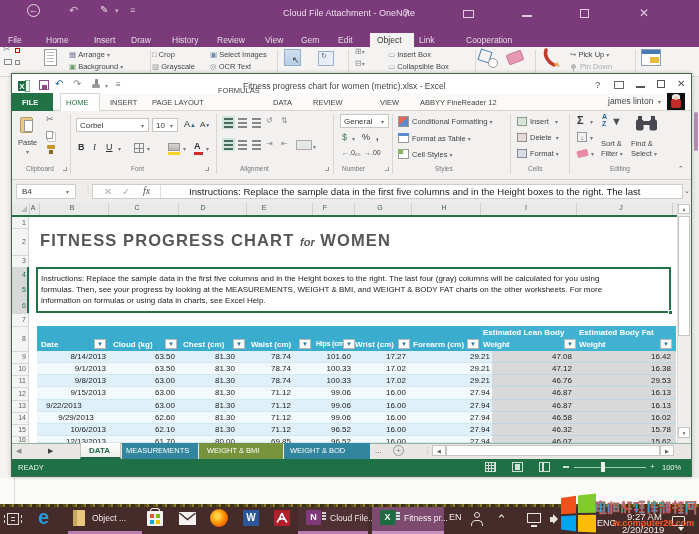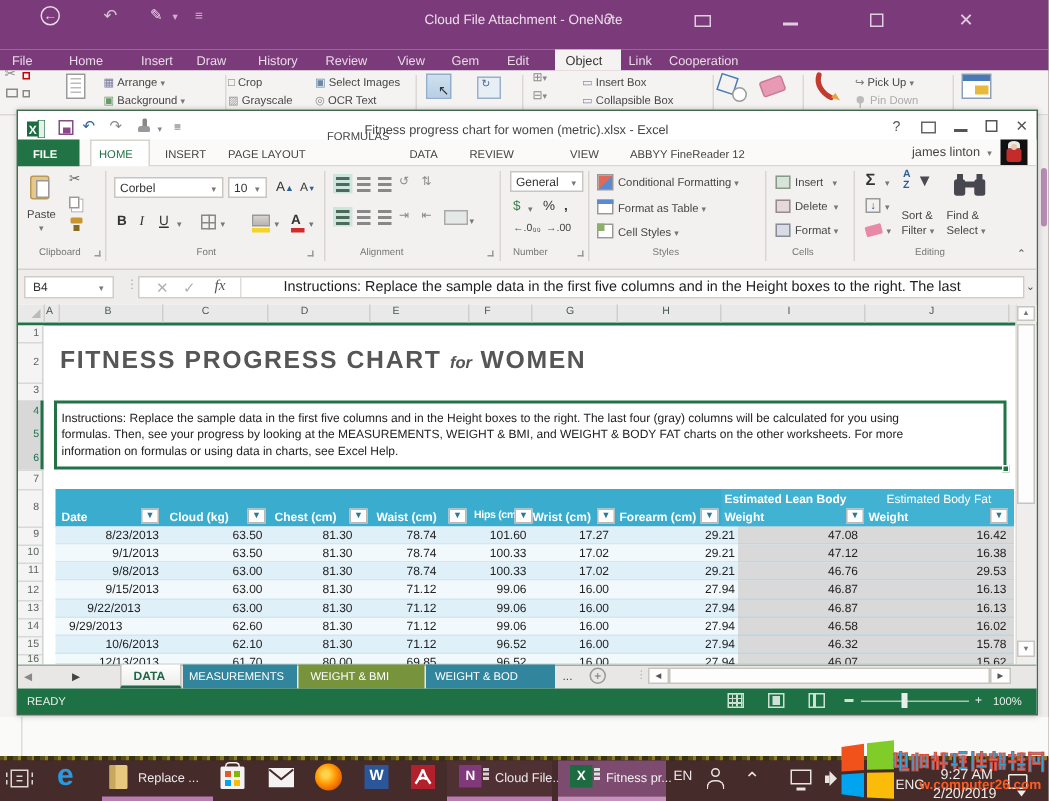--- a/index.html
+++ b/index.html
@@ -25,21 +25,21 @@
 <div class="ab tx" style="left:8px;top:35px;color:#e9dbe7;font-size:8.5px">File</div>
 <div class="ab tx" style="left:46px;top:35px;color:#e9dbe7;font-size:8.5px">Home</div>
 <div class="ab tx" style="left:94px;top:35px;color:#e9dbe7;font-size:8.5px">Insert</div>
 <div class="ab tx" style="left:131px;top:35px;color:#e9dbe7;font-size:8.5px">Draw</div>
 <div class="ab tx" style="left:172px;top:35px;color:#e9dbe7;font-size:8.5px">History</div>
 <div class="ab tx" style="left:217px;top:35px;color:#e9dbe7;font-size:8.5px">Review</div>
 <div class="ab tx" style="left:265px;top:35px;color:#e9dbe7;font-size:8.5px">View</div>
 <div class="ab tx" style="left:301px;top:35px;color:#e9dbe7;font-size:8.5px">Gem</div>
 <div class="ab tx" style="left:338px;top:35px;color:#e9dbe7;font-size:8.5px">Edit</div>
 <div class="ab tx" style="left:419px;top:35px;color:#e9dbe7;font-size:8.5px">Link</div>
-<div class="ab tx" style="left:446px;top:35px;color:#e9dbe7;font-size:8.5px">Cooperation</div>
+<div class="ab tx" style="left:466px;top:35px;color:#e9dbe7;font-size:8.5px">Cooperation</div>
 <div class="ab" style="left:370px;top:33px;width:44px;height:14px;background:#f5f3f2"></div>
 <div class="ab tx" style="left:377px;top:35px;color:#333;font-size:8.5px">Object</div>
 <div class="ab" style="left:0;top:47px;width:699px;height:30px;background:#f5f3f2;border-bottom:1px solid #dcd8d5"></div>
 <div class="ab" style="left:150px;top:50px;width:1px;height:24px;background:#dcd8d5"></div>
 <div class="ab" style="left:277px;top:50px;width:1px;height:24px;background:#dcd8d5"></div>
 <div class="ab" style="left:348px;top:50px;width:1px;height:24px;background:#dcd8d5"></div>
 <div class="ab" style="left:475px;top:50px;width:1px;height:24px;background:#dcd8d5"></div>
 <div class="ab" style="left:535px;top:50px;width:1px;height:24px;background:#dcd8d5"></div>
 <div class="ab" style="left:635px;top:50px;width:1px;height:24px;background:#dcd8d5"></div>
 <div class="ab tx" style="left:3px;top:44px;color:#8a8a8a;font-size:9px">✂</div>
@@ -313,26 +313,26 @@
 <div class="ab" style="left:299px;top:339px;width:12px;height:10px;background:#fdfdfd;border:1px solid #b8b8b8;color:#2a7a96;font-size:6px;text-align:center;line-height:9px">▼</div>
 <div class="ab tx" style="left:316px;top:340px;color:#fff;font-size:7px;font-weight:bold;letter-spacing:-0.2px">Hips (cm)</div>
 <div class="ab" style="left:343px;top:339px;width:12px;height:10px;background:#fdfdfd;border:1px solid #b8b8b8;color:#2a7a96;font-size:6px;text-align:center;line-height:9px">▼</div>
 <div class="ab tx" style="left:355px;top:340px;color:#fff;font-size:8px;font-weight:bold">Wrist (cm)</div>
 <div class="ab" style="left:398px;top:339px;width:12px;height:10px;background:#fdfdfd;border:1px solid #b8b8b8;color:#2a7a96;font-size:6px;text-align:center;line-height:9px">▼</div>
 <div class="ab tx" style="left:413px;top:340px;color:#fff;font-size:8px;font-weight:bold">Forearm (cm)</div>
 <div class="ab" style="left:467px;top:339px;width:12px;height:10px;background:#fdfdfd;border:1px solid #b8b8b8;color:#2a7a96;font-size:6px;text-align:center;line-height:9px">▼</div>
 <div class="ab tx" style="left:483px;top:328px;color:#fff;font-size:8px;font-weight:bold">Estimated Lean Body</div>
 <div class="ab tx" style="left:483px;top:340px;color:#fff;font-size:8px;font-weight:bold">Weight</div>
 <div class="ab" style="left:564px;top:339px;width:12px;height:10px;background:#fdfdfd;border:1px solid #b8b8b8;color:#2a7a96;font-size:6px;text-align:center;line-height:9px">▼</div>
-<div class="ab tx" style="left:591px;top:328px;color:#fff;font-size:8px;font-weight:normal">Estimated Body Fat</div>
+<div class="ab tx" style="left:579px;top:328px;color:#fff;font-size:8px;font-weight:bold">Estimated Body Fat</div>
 <div class="ab tx" style="left:579px;top:340px;color:#fff;font-size:8px;font-weight:bold">Weight</div>
 <div class="ab" style="left:660px;top:339px;width:12px;height:10px;background:#fdfdfd;border:1px solid #b8b8b8;color:#2a7a96;font-size:6px;text-align:center;line-height:9px">▼</div>
 <div class="ab" style="left:37px;top:351px;width:455px;height:12px;background:#dff0f8;border-bottom:1px solid #cfe8f2"></div>
 <div class="ab" style="left:492px;top:351px;width:184px;height:12px;background:#d9d9d9;border-bottom:1px solid #b9d8e5"></div>
-<div class="ab tx" style="left:46px;top:352px;width:60px;text-align:right;color:#222;font-size:8px">8/23/2013</div>
+<div class="ab tx" style="left:46px;top:352px;width:60px;text-align:right;color:#222;font-size:8px">8/14/2013</div>
 <div class="ab tx" style="left:115px;top:352px;width:60px;text-align:right;color:#222;font-size:8px">63.50</div>
 <div class="ab tx" style="left:175px;top:352px;width:60px;text-align:right;color:#222;font-size:8px">81.30</div>
 <div class="ab tx" style="left:231px;top:352px;width:60px;text-align:right;color:#222;font-size:8px">78.74</div>
 <div class="ab tx" style="left:291px;top:352px;width:60px;text-align:right;color:#222;font-size:8px">101.60</div>
 <div class="ab tx" style="left:346px;top:352px;width:60px;text-align:right;color:#222;font-size:8px">17.27</div>
 <div class="ab tx" style="left:430px;top:352px;width:60px;text-align:right;color:#222;font-size:8px">29.21</div>
 <div class="ab tx" style="left:512px;top:352px;width:60px;text-align:right;color:#222;font-size:8px">47.08</div>
 <div class="ab tx" style="left:611px;top:352px;width:60px;text-align:right;color:#222;font-size:8px">16.42</div>
 <div class="ab" style="left:37px;top:363px;width:455px;height:12px;background:#f2f9fc;border-bottom:1px solid #cfe8f2"></div>
 <div class="ab" style="left:492px;top:363px;width:184px;height:12px;background:#d9d9d9;border-bottom:1px solid #b9d8e5"></div>
@@ -362,32 +362,32 @@
 <div class="ab tx" style="left:115px;top:388px;width:60px;text-align:right;color:#222;font-size:8px">63.00</div>
 <div class="ab tx" style="left:175px;top:388px;width:60px;text-align:right;color:#222;font-size:8px">81.30</div>
 <div class="ab tx" style="left:231px;top:388px;width:60px;text-align:right;color:#222;font-size:8px">71.12</div>
 <div class="ab tx" style="left:291px;top:388px;width:60px;text-align:right;color:#222;font-size:8px">99.06</div>
 <div class="ab tx" style="left:346px;top:388px;width:60px;text-align:right;color:#222;font-size:8px">16.00</div>
 <div class="ab tx" style="left:430px;top:388px;width:60px;text-align:right;color:#222;font-size:8px">27.94</div>
 <div class="ab tx" style="left:512px;top:388px;width:60px;text-align:right;color:#222;font-size:8px">46.87</div>
 <div class="ab tx" style="left:611px;top:388px;width:60px;text-align:right;color:#222;font-size:8px">16.13</div>
 <div class="ab" style="left:37px;top:400px;width:455px;height:12px;background:#dff0f8;border-bottom:1px solid #cfe8f2"></div>
 <div class="ab" style="left:492px;top:400px;width:184px;height:12px;background:#d9d9d9;border-bottom:1px solid #b9d8e5"></div>
-<div class="ab tx" style="left:46px;top:401px;width:60px;text-align:center;color:#222;font-size:8px">9/22/2013</div>
+<div class="ab tx" style="left:46px;top:401px;width:60px;text-align:left;color:#222;font-size:8px">9/22/2013</div>
 <div class="ab tx" style="left:115px;top:401px;width:60px;text-align:right;color:#222;font-size:8px">63.00</div>
 <div class="ab tx" style="left:175px;top:401px;width:60px;text-align:right;color:#222;font-size:8px">81.30</div>
 <div class="ab tx" style="left:231px;top:401px;width:60px;text-align:right;color:#222;font-size:8px">71.12</div>
 <div class="ab tx" style="left:291px;top:401px;width:60px;text-align:right;color:#222;font-size:8px">99.06</div>
 <div class="ab tx" style="left:346px;top:401px;width:60px;text-align:right;color:#222;font-size:8px">16.00</div>
 <div class="ab tx" style="left:430px;top:401px;width:60px;text-align:right;color:#222;font-size:8px">27.94</div>
 <div class="ab tx" style="left:512px;top:401px;width:60px;text-align:right;color:#222;font-size:8px">46.87</div>
 <div class="ab tx" style="left:611px;top:401px;width:60px;text-align:right;color:#222;font-size:8px">16.13</div>
 <div class="ab" style="left:37px;top:412px;width:455px;height:12px;background:#f2f9fc;border-bottom:1px solid #cfe8f2"></div>
 <div class="ab" style="left:492px;top:412px;width:184px;height:12px;background:#d9d9d9;border-bottom:1px solid #b9d8e5"></div>
-<div class="ab tx" style="left:46px;top:413px;width:60px;text-align:left;color:#222;font-size:8px">9/29/2013</div>
+<div class="ab tx" style="left:46px;top:413px;width:60px;text-align:center;color:#222;font-size:8px">9/29/2013</div>
 <div class="ab tx" style="left:115px;top:413px;width:60px;text-align:right;color:#222;font-size:8px">62.60</div>
 <div class="ab tx" style="left:175px;top:413px;width:60px;text-align:right;color:#222;font-size:8px">81.30</div>
 <div class="ab tx" style="left:231px;top:413px;width:60px;text-align:right;color:#222;font-size:8px">71.12</div>
 <div class="ab tx" style="left:291px;top:413px;width:60px;text-align:right;color:#222;font-size:8px">99.06</div>
 <div class="ab tx" style="left:346px;top:413px;width:60px;text-align:right;color:#222;font-size:8px">16.00</div>
 <div class="ab tx" style="left:430px;top:413px;width:60px;text-align:right;color:#222;font-size:8px">27.94</div>
 <div class="ab tx" style="left:512px;top:413px;width:60px;text-align:right;color:#222;font-size:8px">46.58</div>
 <div class="ab tx" style="left:611px;top:413px;width:60px;text-align:right;color:#222;font-size:8px">16.02</div>
 <div class="ab" style="left:37px;top:424px;width:455px;height:12px;background:#dff0f8;border-bottom:1px solid #cfe8f2"></div>
 <div class="ab" style="left:492px;top:424px;width:184px;height:12px;background:#d9d9d9;border-bottom:1px solid #b9d8e5"></div>
@@ -445,21 +445,21 @@
 <div class="ab tx" style="left:650px;top:462px;color:#e8f0ea;font-size:8px">+</div>
 <div class="ab tx" style="left:662px;top:463px;color:#e8f0ea;font-size:7.5px">100%</div>
 <div class="ab" style="left:0;top:507px;width:699px;height:27px;background:#452b2a"></div>
 <div class="ab" style="left:7px;top:513px;width:12px;height:12px;border:1.2px solid #ded8d4"></div>
 <div class="ab" style="left:4px;top:515px;width:1.3px;height:3px;background:#ded8d4;box-shadow:0 5px #ded8d4"></div>
 <div class="ab" style="left:21px;top:515px;width:1.3px;height:3px;background:#ded8d4;box-shadow:0 5px #ded8d4"></div>
 <div class="ab" style="left:11px;top:517px;width:4px;height:1.2px;background:#ded8d4;box-shadow:0 3px #ded8d4"></div>
 <div class="ab tx" style="left:38px;top:506px;color:#2a9ae0;font-size:20px;font-weight:bold">e</div>
 <div class="ab" style="left:73px;top:510px;width:12px;height:16px;background:#e8c87e;border-radius:1px"></div>
 <div class="ab" style="left:73px;top:510px;width:4px;height:16px;background:#c8a85e"></div>
-<div class="ab tx" style="left:92px;top:513px;color:#f0e8ee;font-size:8.5px">Replace ...</div>
+<div class="ab tx" style="left:92px;top:513px;color:#f0e8ee;font-size:8.5px">Object ...</div>
 <div class="ab" style="left:68px;top:531px;width:74px;height:3px;background:#b87cb0"></div>
 <div class="ab" style="left:147px;top:511px;width:16px;height:15px;background:#f5f3f2;border-radius:1px"></div>
 <div class="ab" style="left:150px;top:508px;width:10px;height:5px;border:1.2px solid #f5f3f2;border-bottom:none;border-radius:3px 3px 0 0"></div>
 <div class="ab" style="left:150px;top:514px;width:4px;height:4px;background:#e05a2b"></div>
 <div class="ab" style="left:156px;top:514px;width:4px;height:4px;background:#7fba00"></div>
 <div class="ab" style="left:150px;top:520px;width:4px;height:4px;background:#00a4ef"></div>
 <div class="ab" style="left:156px;top:520px;width:4px;height:4px;background:#fbbc09"></div>
 <svg class="ab" style="left:179px;top:512px" width="17" height="13" viewBox="0 0 17 13">
     <rect width="17" height="13" fill="#f5f3f2"></rect>
     <path d="M0.5,1 L8.5,7.5 L16.5,1" stroke="#452b2a" stroke-width="1.4" fill="none"></path>

